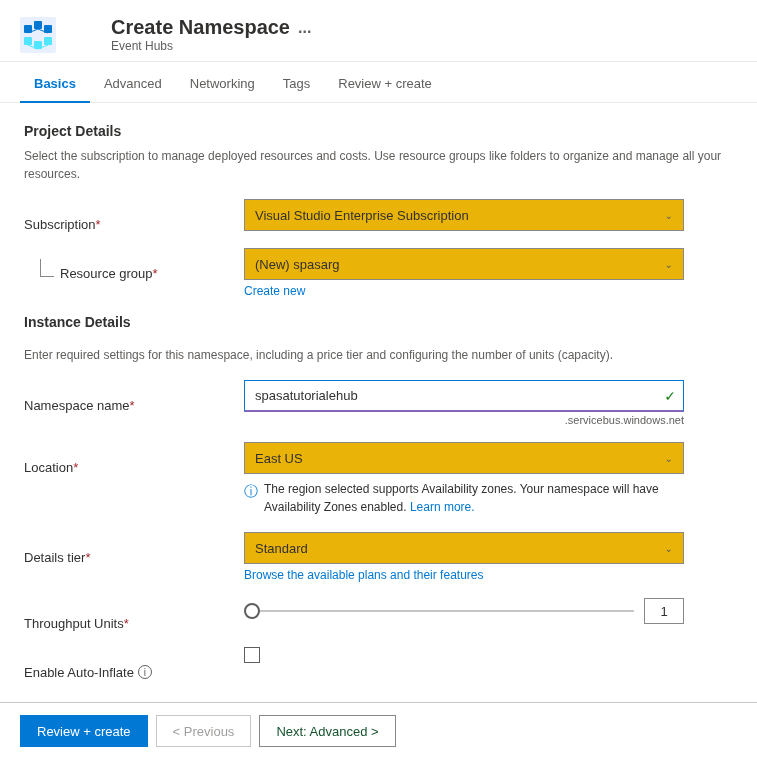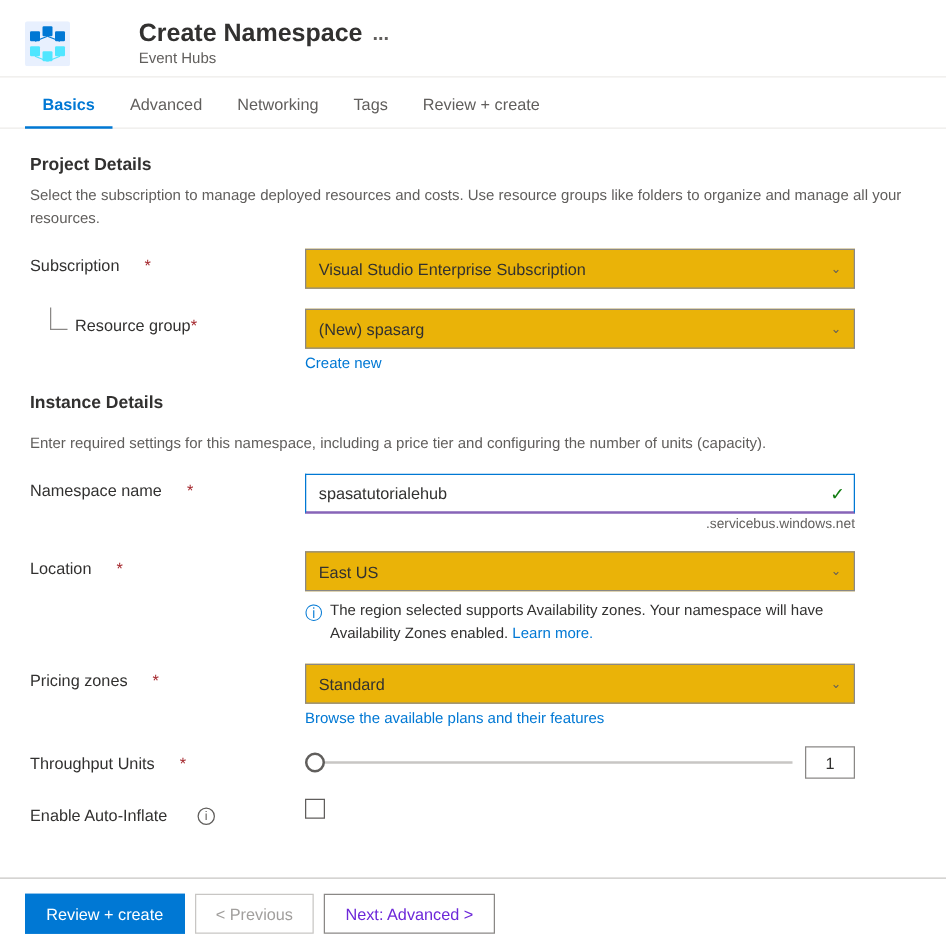--- a/index.html
+++ b/index.html
@@ -82,22 +82,23 @@
       align-items: flex-start;
       margin-bottom: 16px;
     }
     .form-label {
       width: 220px;
       flex-shrink: 0;
       font-size: 13px;
       color: #323130;
       padding-top: 6px;
       display: flex;
-      align-items: flex-end;
-      gap: 20px;
+      align-items: flex-start;
+      gap: 0;
+      margin-top: 12px;
     }
     .form-label .required {
       color: #a4262c;
     }
     .form-field {
       flex: 1;
       max-width: 440px;
     }
     .select-box {
       display: flex;
@@ -251,21 +252,21 @@
       background: #0078d4;
       color: #fff;
       border: 1px solid #0078d4;
       padding: 6px 16px;
       font-size: 13px;
       cursor: pointer;
       height: 32px;
     }
     .btn-secondary {
       background: #fff;
-      color: #6d28d9;
+      color: #14532d;
       border: 1px solid #8a8886;
       padding: 6px 16px;
       font-size: 13px;
       cursor: pointer;
       height: 32px;
     }
     .btn-secondary:disabled {
       color: #a19f9d;
       border-color: #c8c6c4;
       cursor: not-allowed;
@@ -379,21 +380,21 @@
         <span>
           <span>The region selected supports Availability zones. Your namespace will have Availability Zones enabled.</span>
           <a class="info-link">Learn more.</a>
         </span>
       </div>
     </div>
   </div>
 
   <div class="form-row">
     <div class="form-label">
-      <span>Pricing zones</span>
+      <span>Details tier</span>
       <span class="required">*</span>
     </div>
     <div class="form-field">
       <div class="select-box">
         <span>Standard</span>
         <span class="select-arrow">⌄</span>
       </div>
       <a class="plans-link">Browse the available plans and their features</a>
     </div>
   </div>

